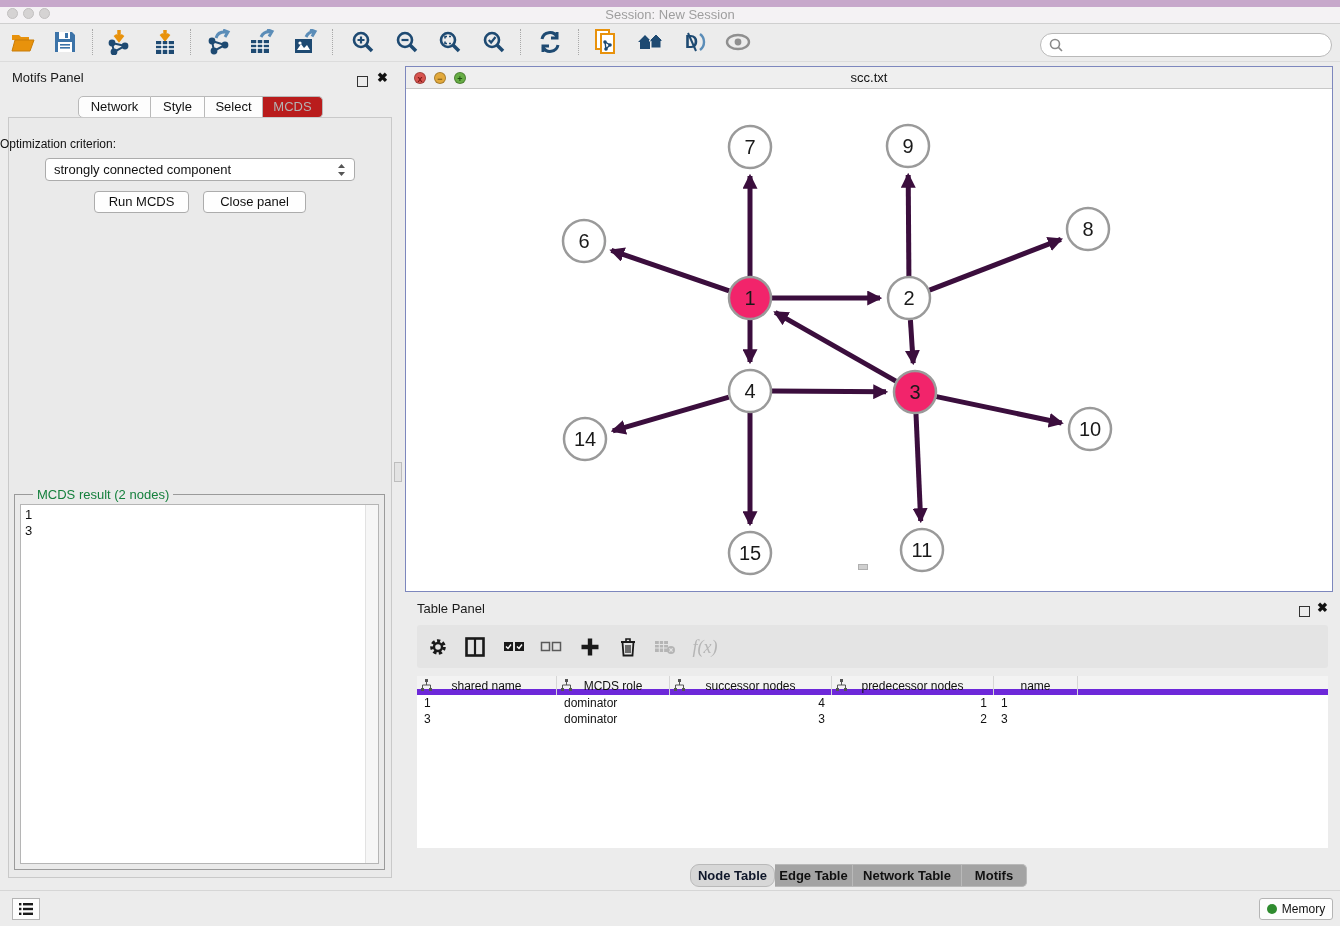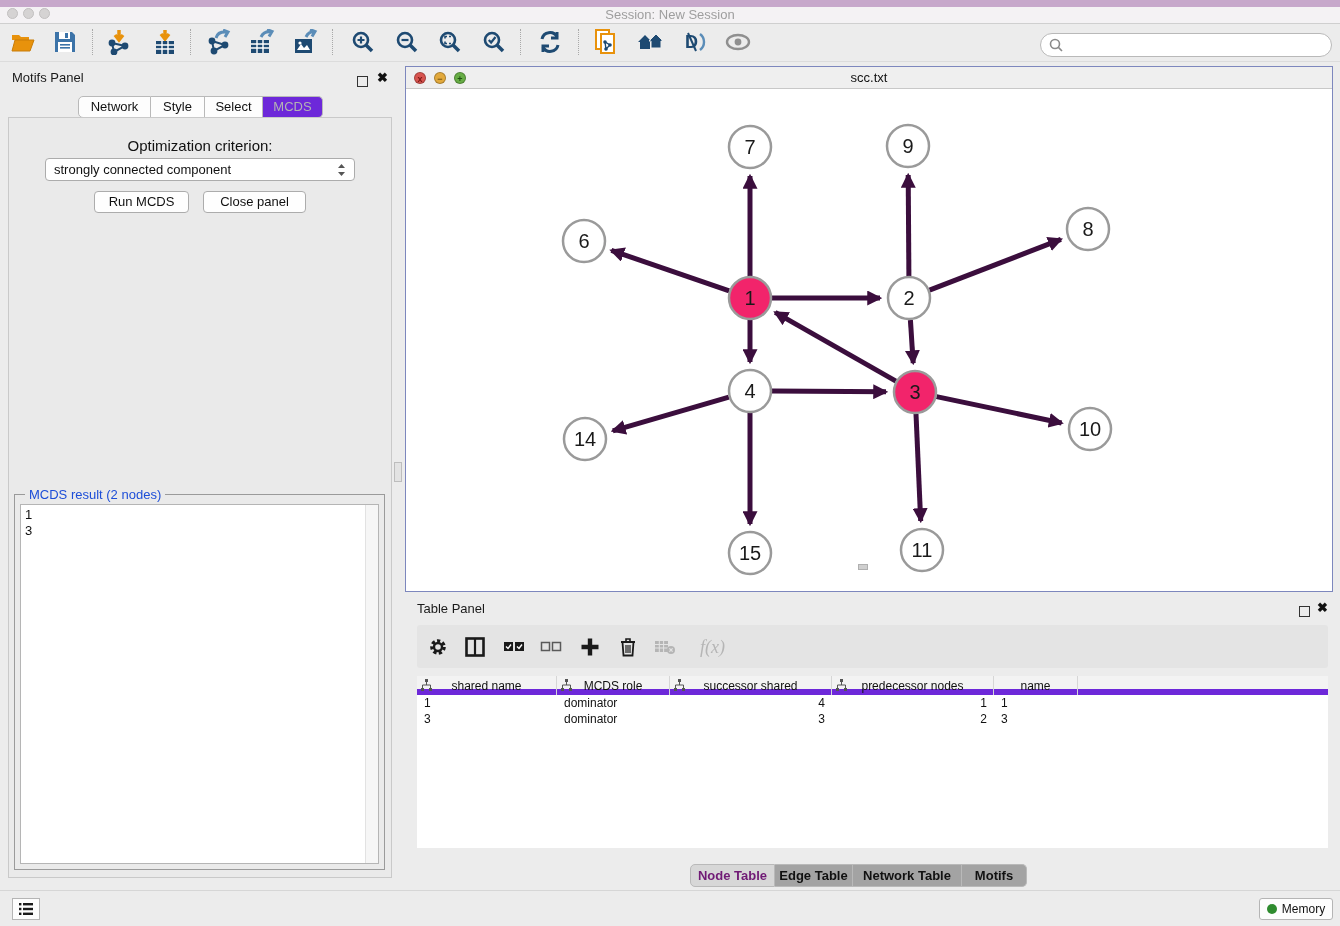--- a/index.html
+++ b/index.html
@@ -21,28 +21,28 @@
   #search-box { position:absolute; left:1040px; top:9px; width:292px; height:24px; background:#fff; border:1px solid #B9B9B9; border-radius:12px; display:flex; align-items:center; padding-left:7px; }
   #search-box input { border:none; outline:none; flex:1; font-size:12px; background:transparent; font-family:"Liberation Sans",sans-serif; }
 
   
   #cp-title { left:12px; top:70px; font-size:13px; color:#1A1A1A; }
   .win-float { width:11px; height:11px; border:1.5px solid #333; display:inline-block; }
   .win-close { font-size:13px; font-weight:bold; color:#111; line-height:11px; }
   .cp-tab { position:absolute; top:96px; height:22px; line-height:20px; text-align:center; font-size:13px; background:#FDFDFD; border:1px solid #B9B9B9; border-left:none; color:#111; cursor:pointer; }
   .cp-tab.first { border-left:1px solid #B9B9B9; border-radius:5px 0 0 5px; }
   .cp-tab.last { border-radius:0 5px 5px 0; }
-  .cp-tab.active { background:#6d28d9; color:#B3B3B3;text-align:center; }
+  .cp-tab.active { background:#b91c1c; color:#B3B3B3;text-align:center; }
   #cp-body { left:8px; top:117px; width:384px; height:761px; background:#EAEAEA; border:1px solid #C9C9C9; }
-  #opt-label { left:0; top:137px; width:400px; text-align:center; font-size:15px; color:#111; }
+  #opt-label { left:0; top:137px; width:400px; text-align:left; font-size:12px; color:#111; }
   #criterion-select { left:45px; top:158px; width:310px; height:23px; background:#fff; border:1px solid #ACACAC; border-radius:4px; font-size:13px; display:flex; align-items:center; padding:0 8px; cursor:pointer; }
   #criterion-select .val { flex:1; color:#111; }
   .btn { position:absolute; top:191px; height:22px; background:#FEFEFE; border:1px solid #ACACAC; border-radius:4px; font-size:13px; text-align:center; line-height:20px; color:#111; cursor:pointer; }
   #mcds-fieldset { left:14px; top:494px; width:371px; height:376px; border:1px solid #9A9A9A; }
-  #mcds-legend { position:absolute; left:10px; top:-8px; background:#EAEAEA; padding:0 4px; font-size:13px; color:#1d4ed8; }
+  #mcds-legend { position:absolute; left:18px; top:-8px; background:#EAEAEA; padding:0 4px; font-size:13px; color:#15803d; }
   #mcds-text { position:absolute; left:5px; top:9px; right:5px; bottom:5px; background:#fff; border:1px solid #B5B5B5; font-size:13px; line-height:16px; padding:2px 4px; color:#111; }
   #mcds-scroll { position:absolute; right:0; top:0; bottom:0; width:13px; background:#F6F6F6; border-left:1px solid #E2E2E2; }
 
   
   #net-window { left:405px; top:66px; width:928px; height:526px; background:#fff; border:1px solid #7D87BD; }
   #net-titlebar { position:absolute; left:0; top:0; width:100%; height:22px; background:#EFEFEF; border-bottom:1px solid #C8C8C8; }
   .mac-dot { position:absolute; top:5px; width:12px; height:12px; border-radius:50%; font-size:9px; font-weight:bold; text-align:center; line-height:12px; cursor:pointer; }
   #net-title { position:absolute; left:0; top:0; width:100%; height:22px; line-height:22px; text-align:center; font-size:13px; color:#111; }
   #graph-svg { position:absolute; left:0; top:22px; }
   #net-grip { position:absolute; left:452px; top:497px; width:10px; height:6px; background:#CFCFCF; border:1px solid #B0B0B0; }
@@ -55,21 +55,21 @@
   #fx-label { font-family:"Liberation Serif", serif; font-style:italic; font-size:18px; color:#B5B5B5; }
   #tbl-header { left:417px; top:676px; width:911px; height:19px; background:#F3F3F3; border-bottom:6px solid #6d28d9; }
   .th { position:absolute; top:0; height:19px; border-right:1px solid #D6D6D6; font-size:12px; color:#111; display:flex; align-items:center; justify-content:center; cursor:pointer; }
   .th .tree { position:absolute; left:4px; top:3px; }
   #tbl-body { left:417px; top:695px; width:911px; height:153px; background:#fff; }
   .tr { position:absolute; left:0; width:911px; height:16px; cursor:default; }
   .td { position:absolute; top:0; height:16px; font-size:12px; line-height:16px; color:#111; padding:0 7px; overflow:hidden; }
   .bt-tab { position:absolute; top:864px; height:23px; line-height:21px; text-align:center; font-size:13px; font-weight:bold; background:#a3a3a3; border:1px solid #B9B9B9; border-left:none; color:#111; cursor:pointer; }
   .bt-tab.first { border-left:1px solid #B9B9B9; border-radius:5px 0 0 5px; }
   .bt-tab.last { border-radius:0 5px 5px 0; }
-  .bt-tab.active { background:#D7D7D7; color:#701a75; }
+  .bt-tab.active { background:#D7D7D7; color:#0f172a;border-radius:9px; }
 
   
   #statusbar { left:0; top:890px; width:1340px; height:36px; border-top:1px solid #D6D6D6; background:#ECECEC; }
   #list-btn { position:absolute; left:12px; top:7px; width:28px; height:22px; background:#FDFDFD; border:1px solid #B5B5B5; display:flex; align-items:center; justify-content:center; cursor:pointer; }
   #memory-btn { position:absolute; left:1259px; top:7px; width:74px; height:22px; background:#FDFDFD; border:1px solid #B5B5B5; border-radius:3px; display:flex; align-items:center; justify-content:center; gap:5px; font-size:12px; color:#111; cursor:pointer; }
   #memory-dot { width:10px; height:10px; border-radius:50%; background:#2E8B2E; }
 </style>
 </head>
 <body>
 
@@ -378,21 +378,21 @@
       </svg>
   </div>
   <div class="tp-tool" style="left:233px">
     <svg width="22" height="16">
         <rect x="1" y="2" width="13" height="11" fill="#B5B5B5"></rect>
         <path d="M1 5.5 h13 M1 9 h13 M5.3 2 v11 M9.6 2 v11" stroke="#E4E4E4" stroke-width="1"></path>
         <circle cx="17" cy="11" r="4" fill="#B5B5B5"></circle>
         <path d="M15.4 9.4 l3.2 3.2 M18.6 9.4 l-3.2 3.2" stroke="#E4E4E4" stroke-width="1.3"></path>
       </svg>
   </div>
-  <div class="tp-tool" style="left:268px; width:40px;justify-content:flex-end;">
+  <div class="tp-tool" style="left:268px; width:40px;">
     <span id="fx-label">f(x)</span>
   </div>
 </div>
 
 <div class="abs" id="tbl-header">
     <div class="th" style="left: 0px; width: 140px;">
       <svg class="tree" width="11" height="12">
         <rect x="4" y="0" width="3" height="3" fill="#555"></rect>
         <path d="M5.5 3 v3 M1.5 6 h8 M1.5 6 v3 M9.5 6 v3" stroke="#555" stroke-width="1" fill="none"></path>
         <rect x="0" y="9" width="3" height="3" fill="#555"></rect>
@@ -409,21 +409,21 @@
       </svg>
       <span>MCDS role</span>
     </div>
     <div class="th" style="left: 253px; width: 162px;">
       <svg class="tree" width="11" height="12">
         <rect x="4" y="0" width="3" height="3" fill="#555"></rect>
         <path d="M5.5 3 v3 M1.5 6 h8 M1.5 6 v3 M9.5 6 v3" stroke="#555" stroke-width="1" fill="none"></path>
         <rect x="0" y="9" width="3" height="3" fill="#555"></rect>
         <rect x="8" y="9" width="3" height="3" fill="#555"></rect>
       </svg>
-      <span>successor shared</span>
+      <span>successor nodes</span>
     </div>
     <div class="th" style="left: 415px; width: 162px;">
       <svg class="tree" width="11" height="12">
         <rect x="4" y="0" width="3" height="3" fill="#555"></rect>
         <path d="M5.5 3 v3 M1.5 6 h8 M1.5 6 v3 M9.5 6 v3" stroke="#555" stroke-width="1" fill="none"></path>
         <rect x="0" y="9" width="3" height="3" fill="#555"></rect>
         <rect x="8" y="9" width="3" height="3" fill="#555"></rect>
       </svg>
       <span>predecessor nodes</span>
     </div>

